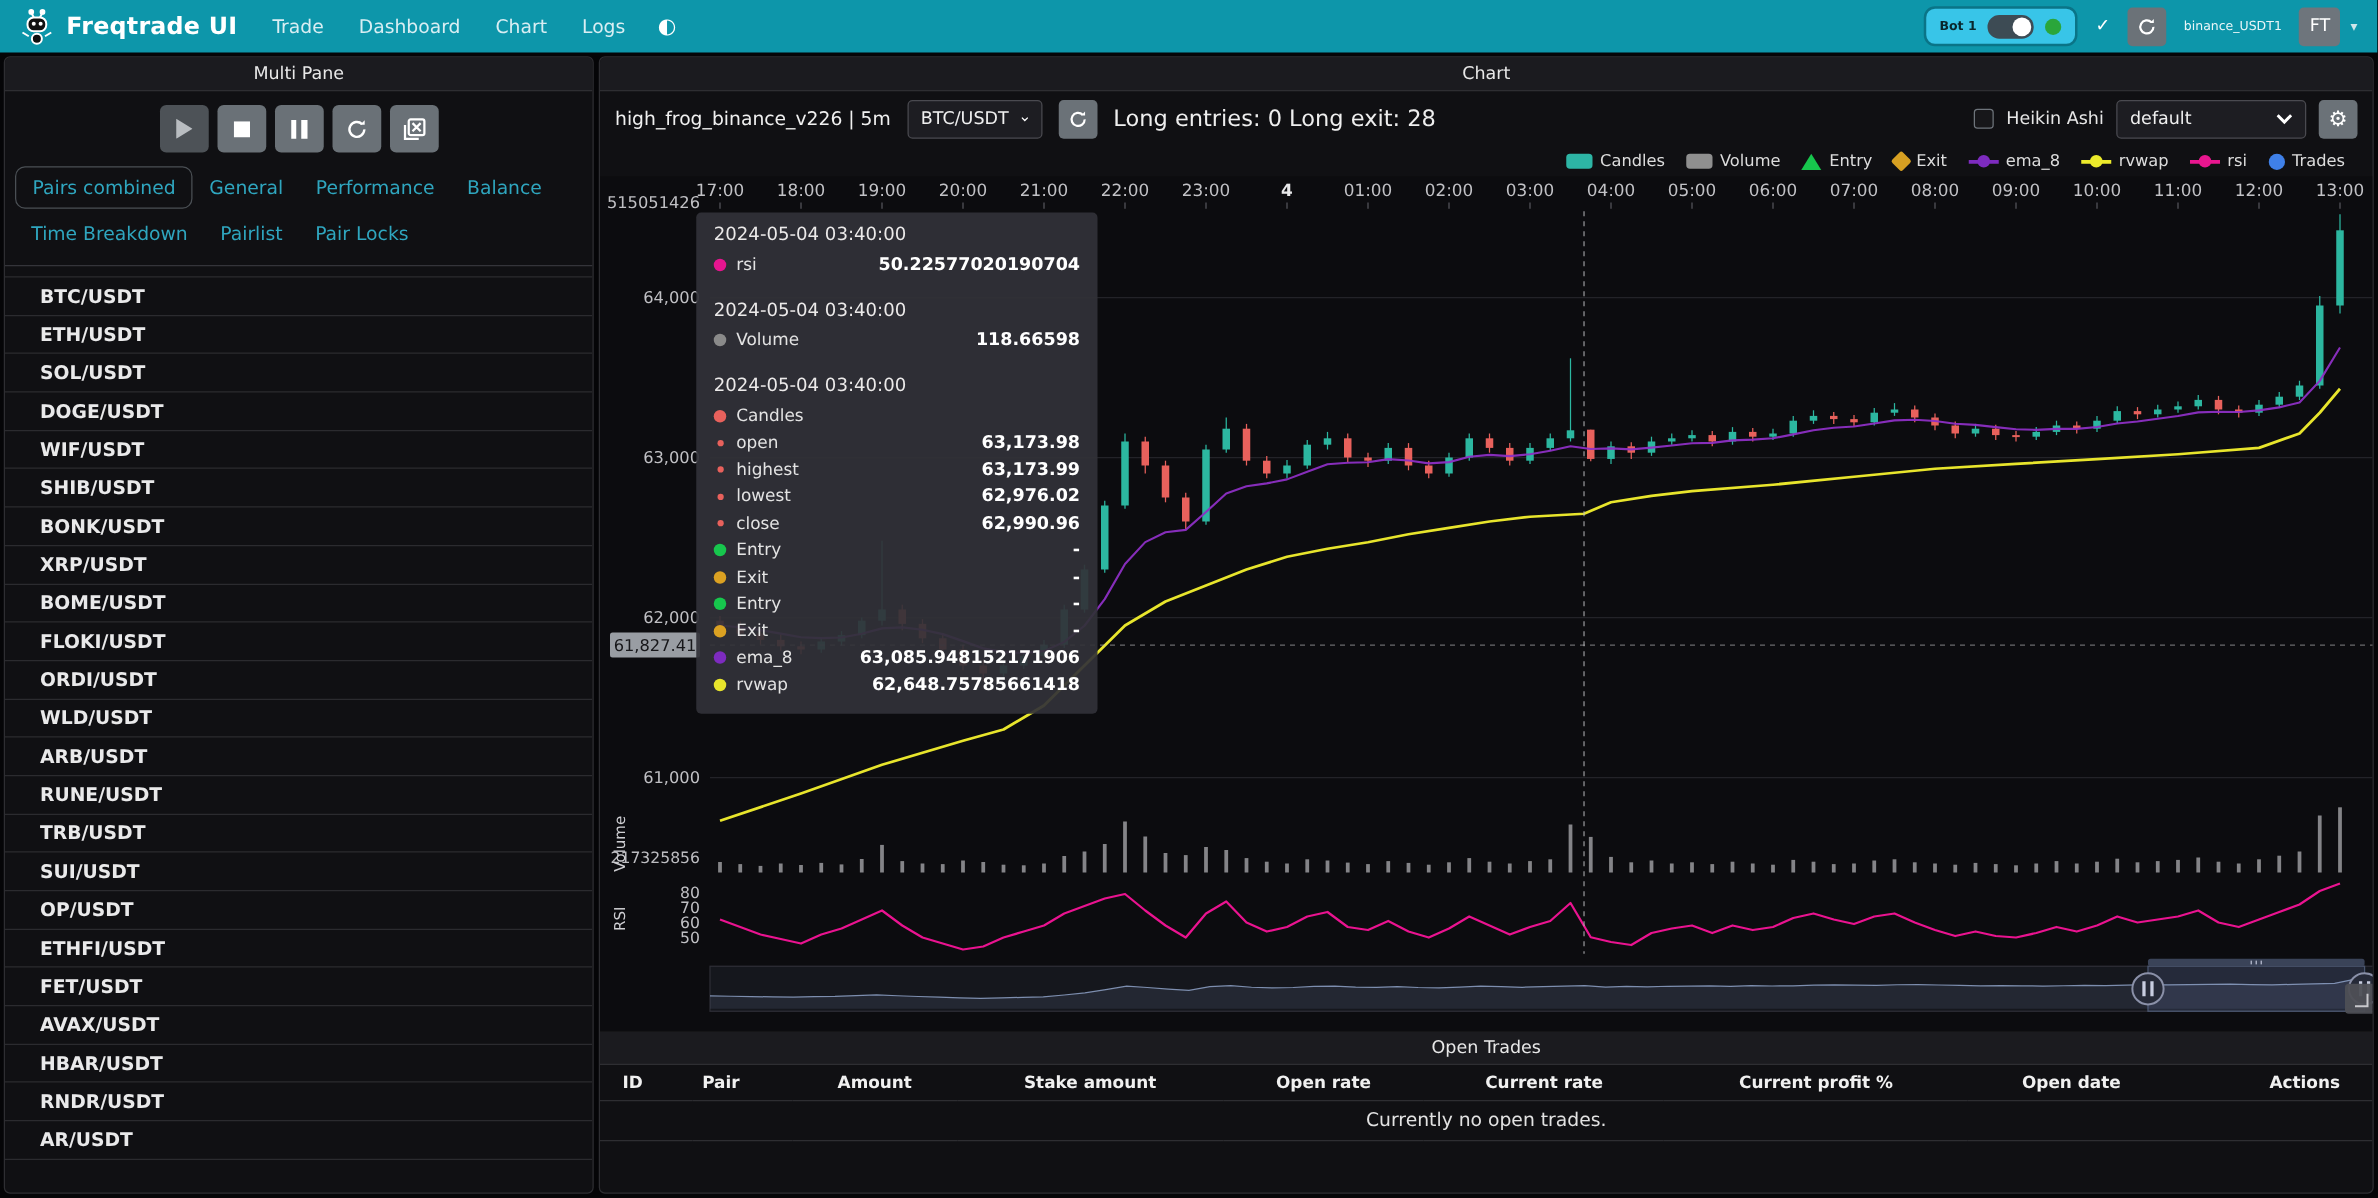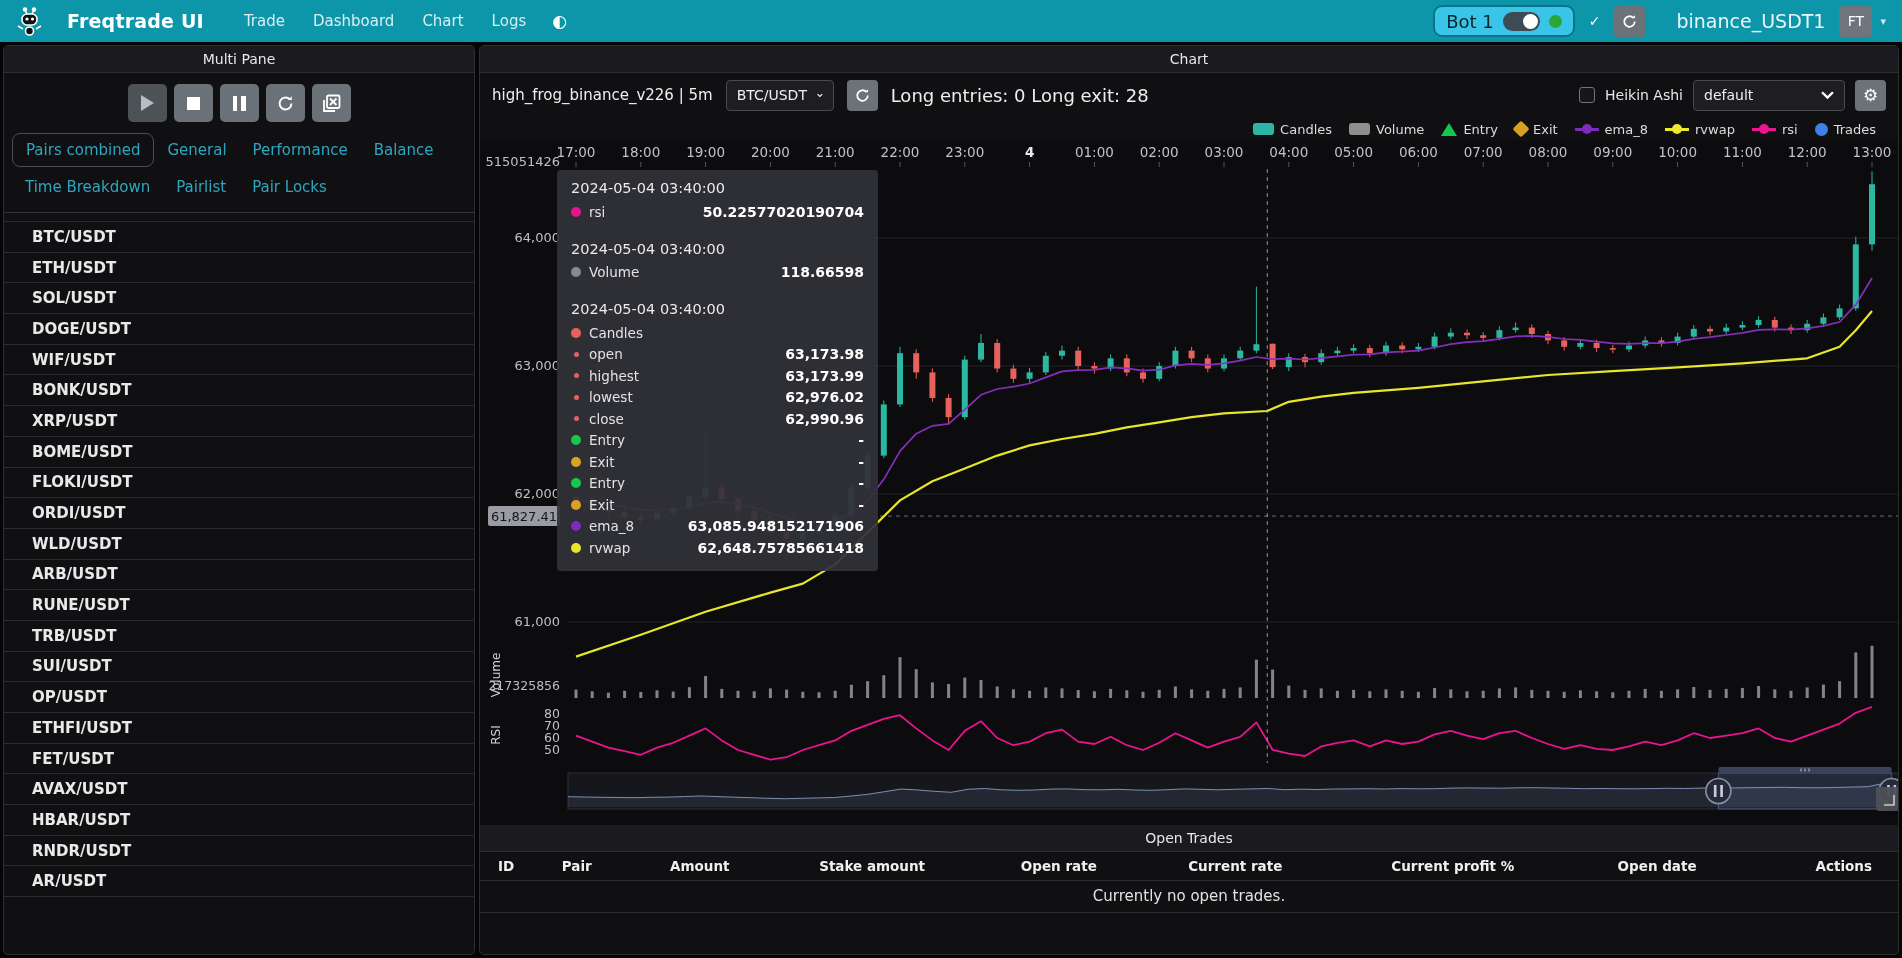--- a/index.html
+++ b/index.html
@@ -1,33 +1,33 @@
 <!DOCTYPE html>
 <html><head>
 <meta charset="utf-8">
 <style>
   * { margin:0; padding:0; box-sizing:border-box; }
   html,body { width:1902px; height:958px; background:#050507; font-family:"DejaVu Sans","Liberation Sans",sans-serif; overflow:hidden; }
 
   
   .navbar { height:42px; background:#0d96aa; display:flex; align-items:center; padding:0 16px; color:#fff; }
-  .brand { display:flex; align-items:center; gap:24px; margin-right:40px; }
+  .brand { display:flex; align-items:center; gap:10px; margin-right:28px; }
   .brand-title { font-size:19px; font-weight:bold; color:#fff; letter-spacing:.2px; }
   .nav-links { display:flex; gap:28px; align-items:center; }
   .nav-link { color:#d9eef3; font-size:15px; cursor:pointer; }
   .theme-icon { margin-left:26px; font-size:17px; color:#fff; cursor:pointer; }
   .nav-right { margin-left:auto; display:flex; align-items:center; gap:14px; }
   .bot-box { background:#38c5e8; border:2px solid #0a7487; border-radius:9px; height:32px; display:flex; align-items:center; gap:9px; padding:0 11px; }
-  .bot-name { color:#09262c; font-size:18px; font-weight:400;text-align:center; }
+  .bot-name { color:#09262c; font-size:10px; font-weight:700;text-align:center; }
   .toggle { width:37px; height:19px; border-radius:10px; background:#3d4b54; position:relative; cursor:pointer; }
   .toggle .knob { position:absolute; right:2px; top:2px; width:15px; height:15px; border-radius:50%; background:#fff; }
   .online-dot { width:13px; height:13px; border-radius:50%; background:#2aa63a; }
   .check-glyph { color:#fff; font-size:14px; }
   .icon-btn { width:31px; height:31px; border-radius:4px; background:#6b7278; border:none; display:flex; align-items:center; justify-content:center; cursor:pointer; }
-  .account-name { font-size:19px; color:#eaf6f8;margin-left:17px; }
+  .account-name { font-size:10px; color:#eaf6f8; }
   .avatar { width:33px; height:31px; border-radius:4px; background:#6e757c; color:#fff; display:flex; align-items:center; justify-content:center; font-size:14px; cursor:pointer; }
   .caret { color:#cfe6ea; font-size:11px; margin-left:-6px; cursor:pointer; }
 
   
   .main { display:flex; gap:4px; padding:3px; height:916px; }
   .card { background:#101013; border:1px solid #2e2e32; border-radius:5px; overflow:hidden; display:flex; flex-direction:column; }
   .left-panel  { width:472px; }
   .right-panel { flex:1; }
   .card-header { background:#1b1b1f; border-bottom:1px solid #2e2e32; height:27px; display:flex; align-items:center; justify-content:center; color:#e8e8e8; font-size:14px; flex:0 0 auto; }
 
@@ -179,20 +179,21 @@
         <span class="tab">Time Breakdown</span>
         <span class="tab">Pairlist</span>
         <span class="tab">Pair Locks</span>
       </div>
     <div class="pair-list">
         <div class="pair-row">BTC/USDT</div>
         <div class="pair-row">ETH/USDT</div>
         <div class="pair-row">SOL/USDT</div>
         <div class="pair-row">DOGE/USDT</div>
         <div class="pair-row">WIF/USDT</div>
+        <div class="pair-row">SHIB/USDT</div>
         <div class="pair-row">BONK/USDT</div>
         <div class="pair-row">XRP/USDT</div>
         <div class="pair-row">BOME/USDT</div>
         <div class="pair-row">FLOKI/USDT</div>
         <div class="pair-row">ORDI/USDT</div>
         <div class="pair-row">WLD/USDT</div>
         <div class="pair-row">ARB/USDT</div>
         <div class="pair-row">RUNE/USDT</div>
         <div class="pair-row">TRB/USDT</div>
         <div class="pair-row">SUI/USDT</div>

